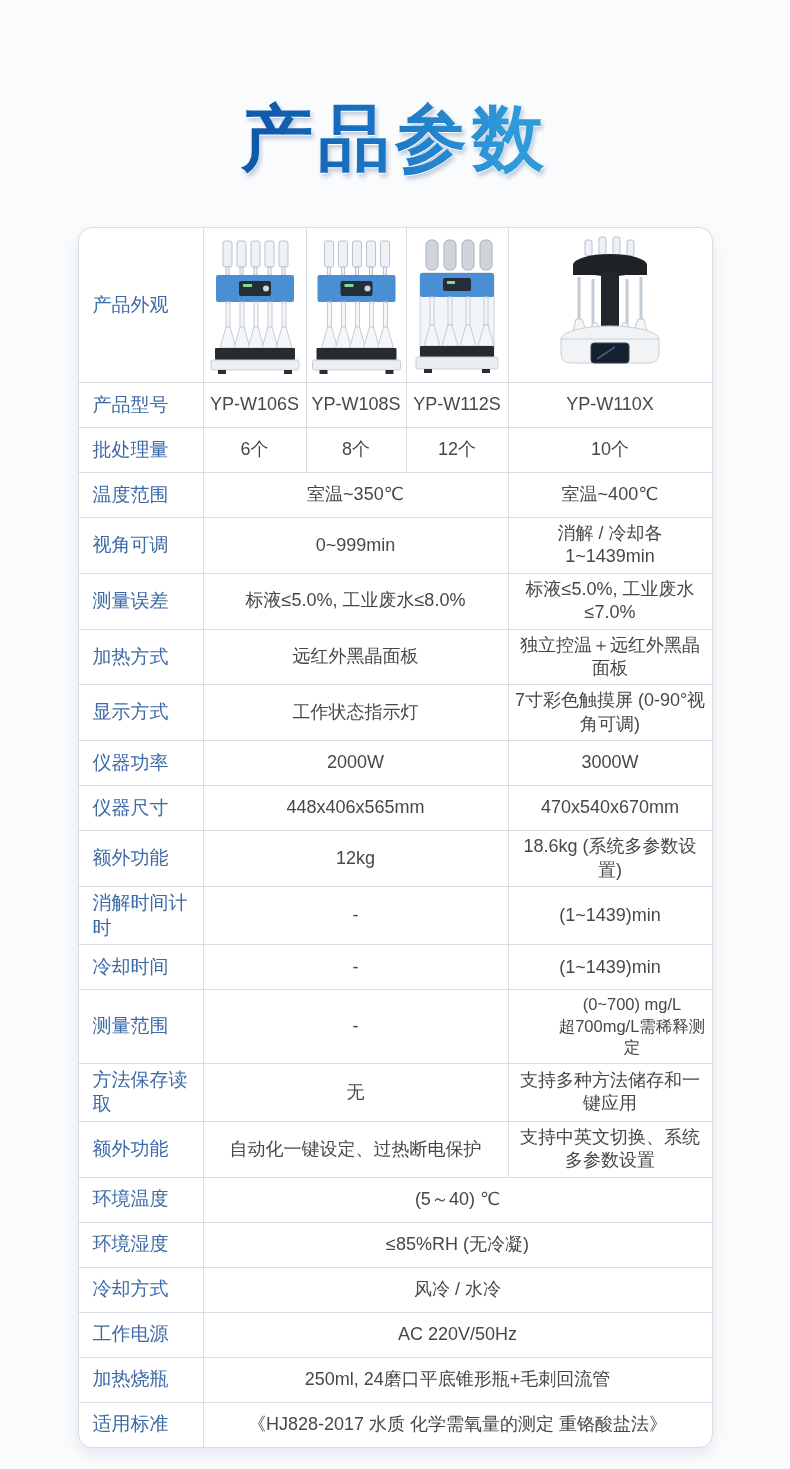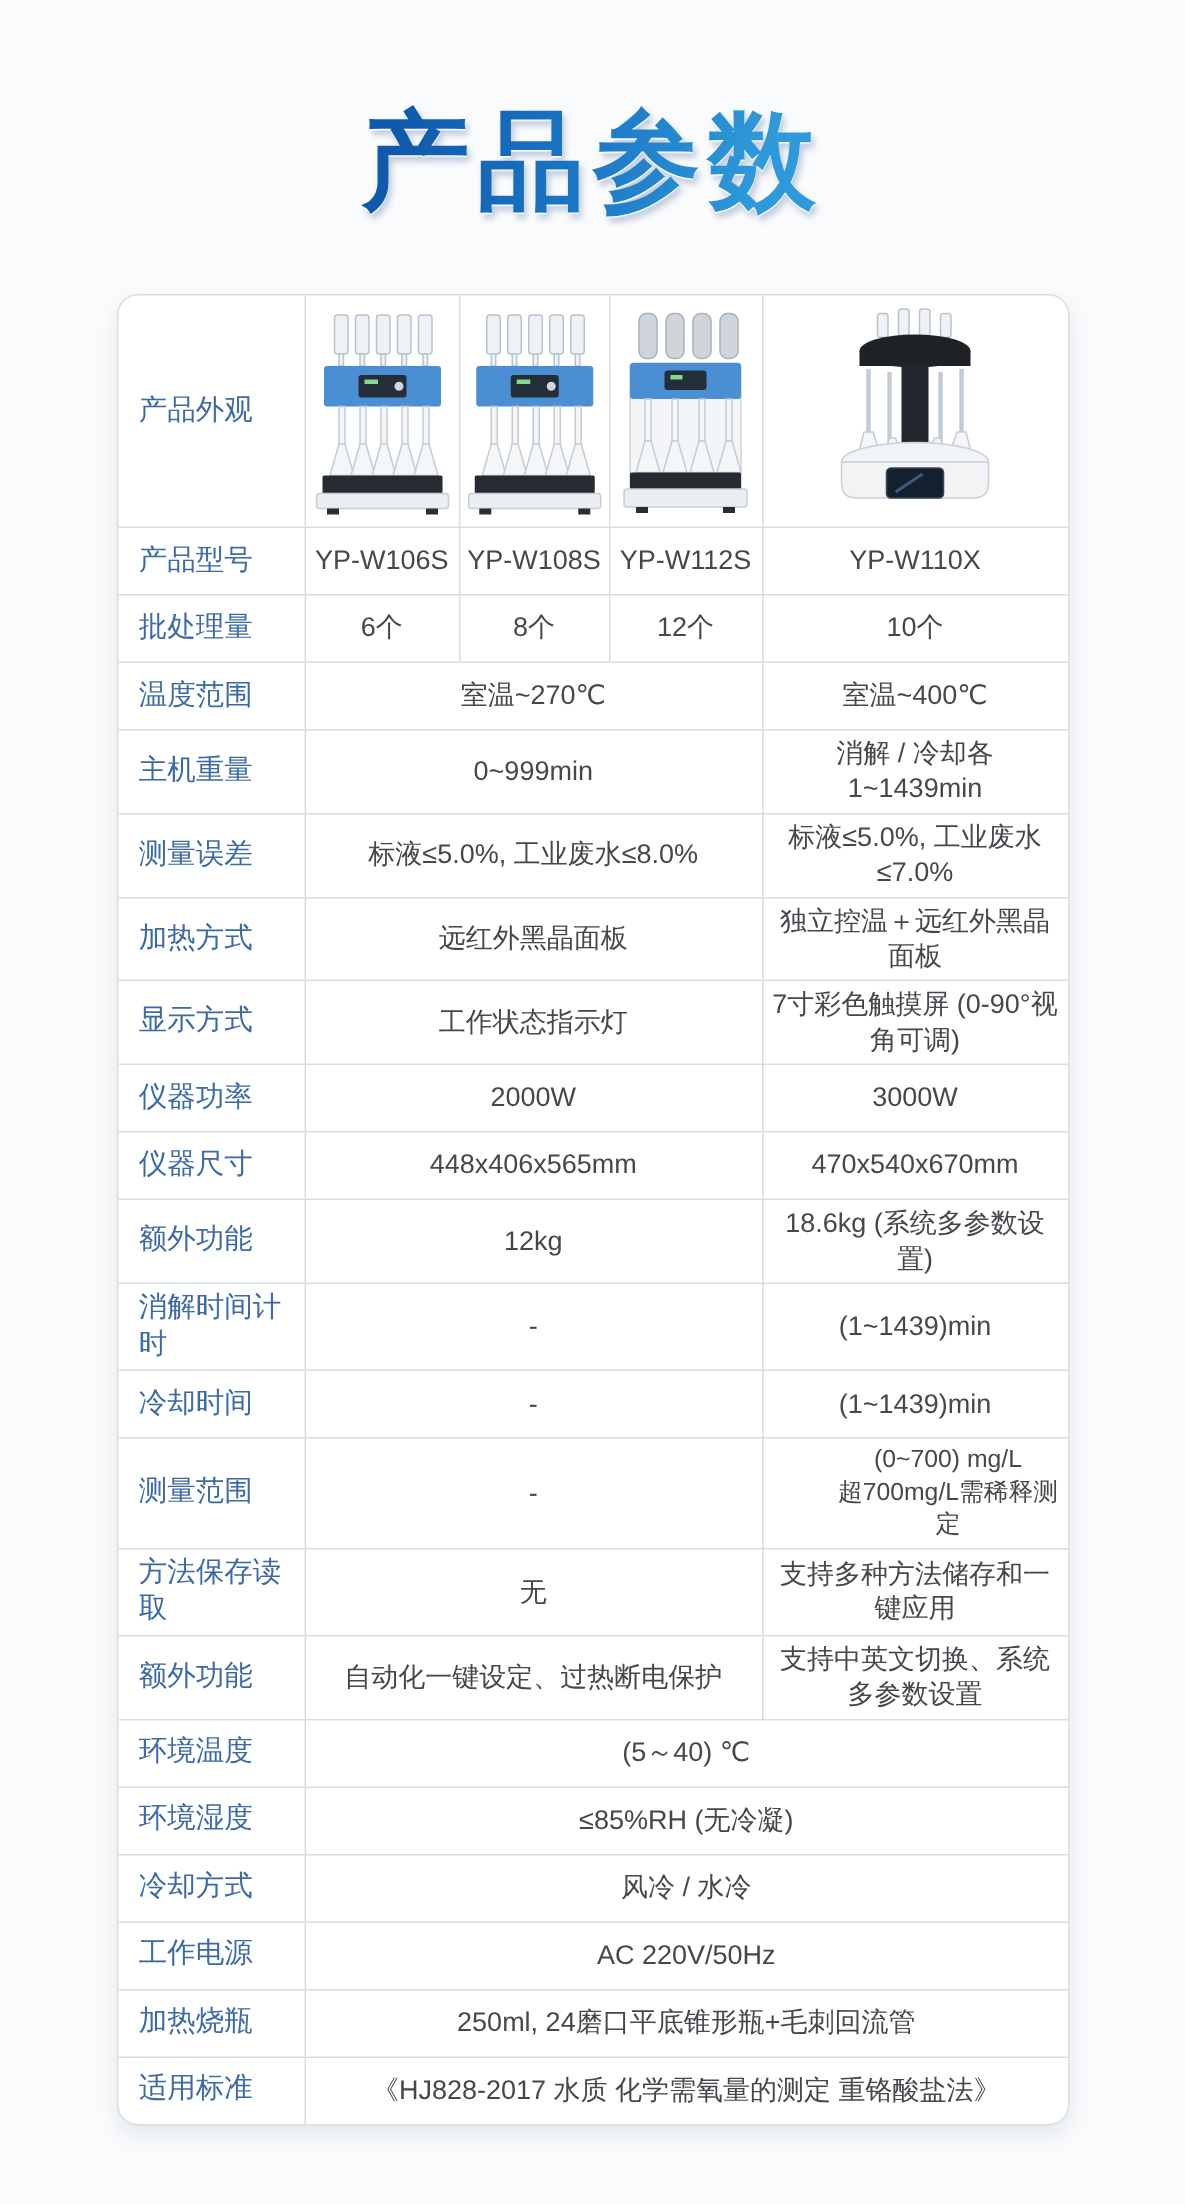--- a/index.html
+++ b/index.html
@@ -9,21 +9,21 @@
     --panel-blue:#4a8fd4;
   }
   *{box-sizing:border-box;margin:0;padding:0;}
   html,body{width:790px;}
   body{
     height:1469px;
     background:#fafbfc;
     font-family:"Liberation Sans","DejaVu Sans",sans-serif;
     overflow:hidden;
   }
-  .hero{ text-align:center; padding-top:60px; }
+  .hero{ text-align:center; padding-top:91px; }
   .hero h1{
     display:inline-block;
     font-family:"DejaVu Serif","Liberation Serif",serif;
     font-weight:700;
     font-size:72px;
     letter-spacing:5px;
     background:linear-gradient(100deg,#115aab 10%,#1a74c4 45%,#2f9ad9 85%);
     -webkit-background-clip:text;
     background-clip:text;
     color:transparent;
@@ -221,26 +221,26 @@
   <div class="tr">
     <div class="td label">批处理量</div>
     <div class="td">6个</div>
     <div class="td">8个</div>
     <div class="td">12个</div>
     <div class="td">10个</div>
   </div>
 
   <div class="tr">
     <div class="td label">温度范围</div>
-    <div class="td span3">室温~270℃</div>
+    <div class="td span3">室温~350℃</div>
     <div class="td">室温~400℃</div>
   </div>
 
   <div class="tr">
-    <div class="td label">主机重量</div>
+    <div class="td label">视角可调</div>
     <div class="td span3">0~999min</div>
     <div class="td">消解 / 冷却各 1~1439min</div>
   </div>
 
   <div class="tr">
     <div class="td label">测量误差</div>
     <div class="td span3">标液≤5.0%, 工业废水≤8.0%</div>
     <div class="td">标液≤5.0%, 工业废水≤7.0%</div>
   </div>
 

